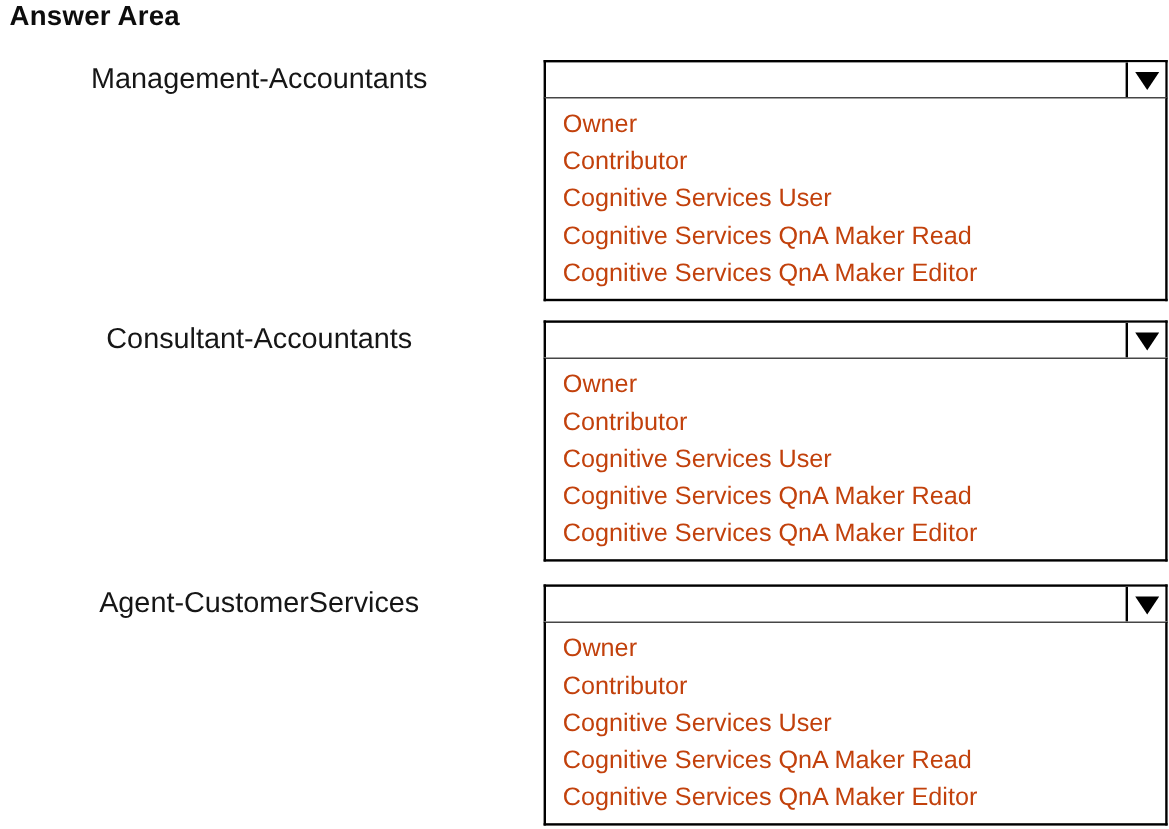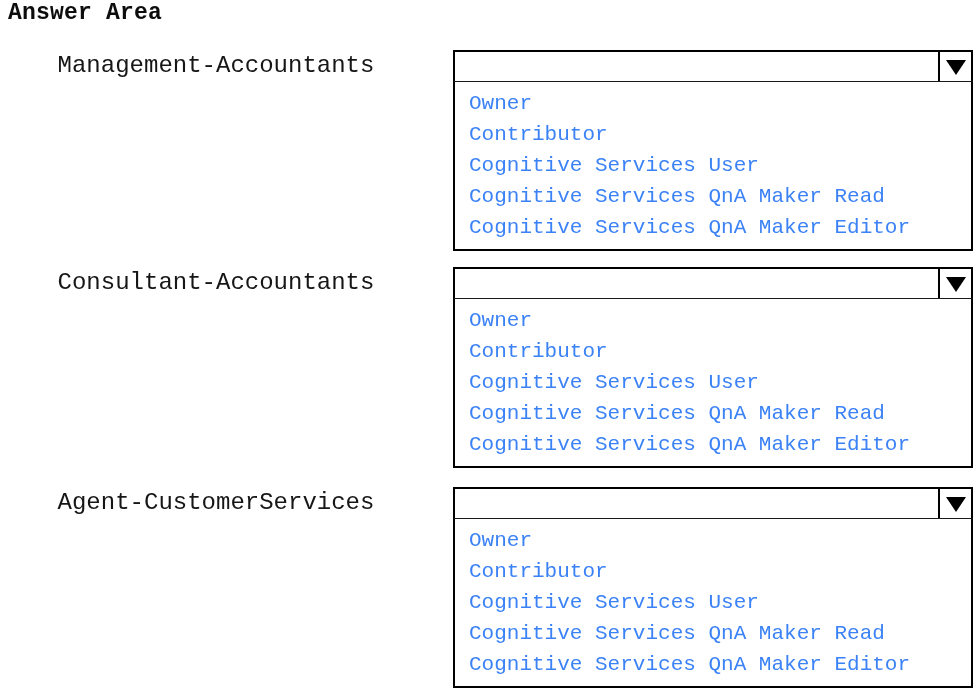--- a/index.html
+++ b/index.html
@@ -5,21 +5,21 @@
   html, body {
     margin: 0;
     padding: 0;
     background: #ffffff;
   }
   #canvas {
     position: relative;
     width: 974px;
     height: 691px;
     background: #ffffff;
-    font-family: Liberation Mono, monospace;
+    font-family: Liberation Sans, sans-serif;
     color: #111111;
     overflow: hidden;
   }
   .page-title {
     position: absolute;
     left: 8px;
     top: 0px;
     font-size: 23px;
     font-weight: bold;
     color: #0d0d0d;
@@ -91,21 +91,21 @@
     border: 2px solid #000000;
     border-top: 1px solid #1a1a1a;
     background: #ffffff;
     padding: 6px 0 6px 0;
   }
   .opt {
     font-size: 21px;
     line-height: 31px;
     height: 31px;
     padding-left: 14px;
-    color: #3b82f6;
+    color: #c2410c;
     white-space: nowrap;
     cursor: pointer;
   }
 </style>
 </head>
 <body>
 
 <div id="canvas">
 
   <div class="page-title">Answer Area</div>

